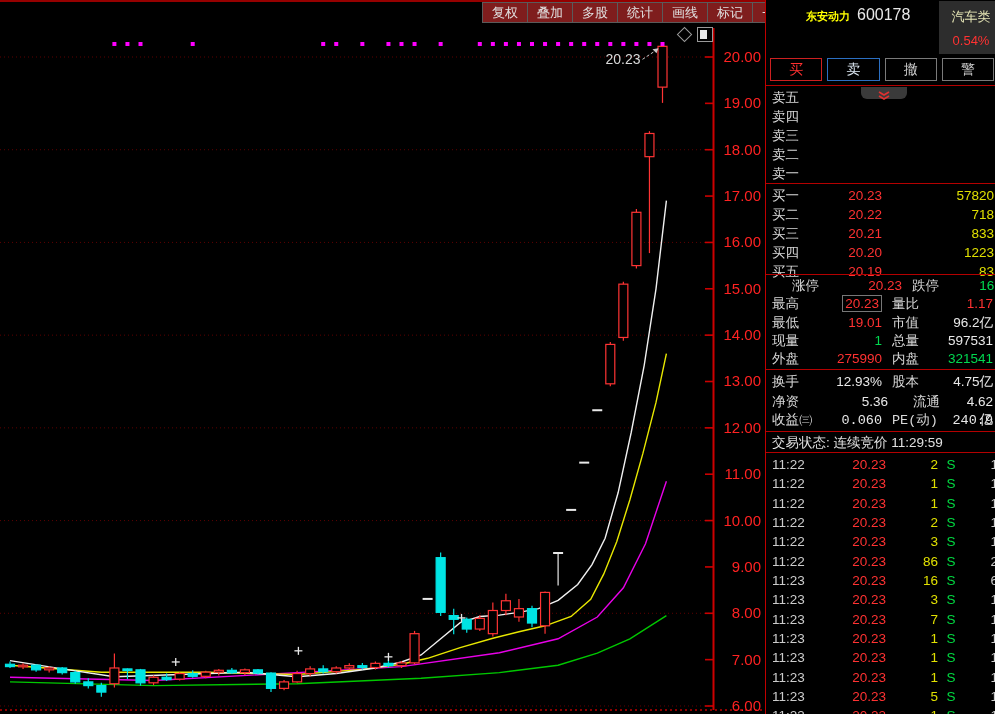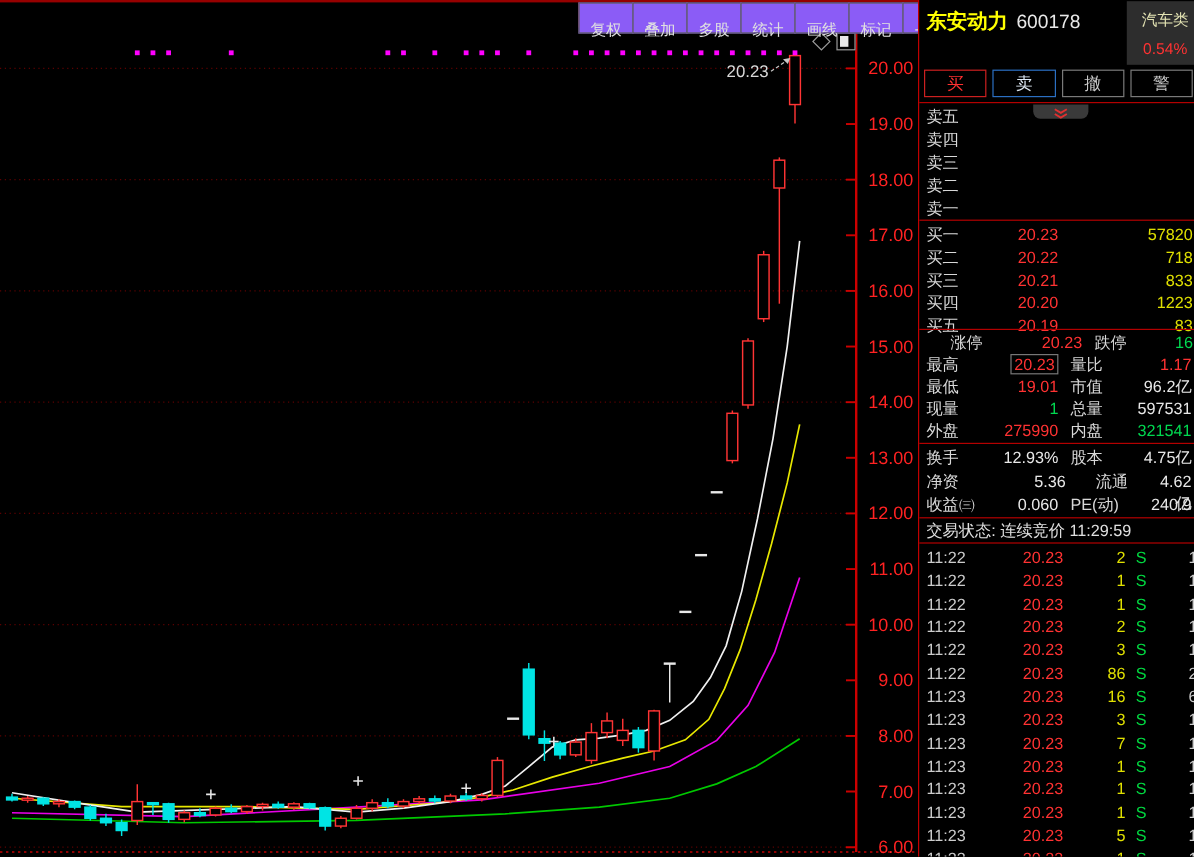--- a/index.html
+++ b/index.html
@@ -4,36 +4,36 @@
 <style>
   * { margin:0; padding:0; box-sizing:border-box; }
   html,body { width:995px; height:714px; background:#000; overflow:hidden;
               font-family:"Liberation Sans","DejaVu Sans",sans-serif; }
   #app { position:relative; width:995px; height:714px; background:#000; }
   #topstrip { position:absolute; left:0; top:0; width:995px; height:2px; background:#960000; }
 
   
   #toolbar { position:absolute; left:482px; top:2px; height:21px; display:flex; border-left:1px solid #c00000; }
   .tbtn { border:1px solid #5a5a5a; margin-left:-1px; color:#e0e0e0; font-size:13px;
-          line-height:19px; padding:12px 9px; background:#8b5cf6; white-space:nowrap; cursor:default; }
+          line-height:19px; padding:0 9px; background:#7f1d1d; white-space:nowrap; cursor:default; }
 
   
   #chart { position:absolute; left:0; top:0; width:765px; height:714px; }
   #diamond-icon { position:absolute; left:679px; top:29px; width:11px; height:11px;
                   border:1px solid #999; transform:rotate(45deg); background:#000; }
   #panel-icon { position:absolute; left:697px; top:27px; width:16px; height:15px;
                 border:1px solid #999; background:#000; }
   #panel-icon .fillbox { position:absolute; left:2px; top:2px; width:7px; height:9px; background:#e8e8e8; }
 
   
   #panel { position:absolute; left:765px; top:0; width:230px; height:714px; background:#000;
            border-left:1px solid #c00000; overflow:hidden; }
   .sep { position:absolute; left:0; width:230px; height:1px; background:#b40000; }
   #title-row { position:absolute; left:6px; top:6px; white-space:nowrap; }
-  #stock-name { color:#ffff00; font-size:17px; font-weight:bold; }
+  #stock-name { color:#ffff00; font-size:11px; font-weight:bold;margin-left:34px; }
   #stock-code { color:#e8e8e8; font-size:16px; margin-left:7px; }
   #price-row { position:absolute; left:6px; top:30px; white-space:nowrap; }
   #last-price { color:#ff2e2e; font-size:21px; font-weight:bold; }
   #chg,#chg-pct { color:#ff2e2e; font-size:14px; margin-left:10px; }
   #sector-box { position:absolute; left:173px; top:1px; width:64px; height:53px; background:#2d2d2d; text-align:center; }
   #sector-name { display:block; color:#e4e4b4; font-size:13px; margin-top:7px; }
   #sector-pct { display:block; color:#ff3232; font-size:13px; margin-top:7px; }
   #trade-btns { position:absolute; left:4px; top:58px; width:224px; display:flex; gap:5px; }
   .obtn { flex:1; height:23px; background:#000; font-size:14px; text-align:center; line-height:21px; cursor:default; }
   .obtn.buy    { border:1px solid #cc2020; color:#ff3030; }
@@ -386,21 +386,21 @@
           <span class="v1 c-white">12.93%</span>
           <span class="k2">股本</span>
           <span class="v2 c-white">4.75亿</span>
         </div>
         <div class="statrow" style="top: 392.5px; gap: 15px;">
           <span class="k1">净资</span>
           <span class="v1 c-white">5.36</span>
           <span class="k2">流通</span>
           <span class="v2 c-white">4.62亿</span>
         </div>
-        <div class="statrow" style="top: 412px;">
+        <div class="statrow" style="top: 412px; font-family: Liberation Mono, monospace;">
           <span class="k1">收益㈢</span>
           <span class="v1 c-white">0.060</span>
           <span class="k2">PE(动)</span>
           <span class="v2 c-white">240.9</span>
         </div>
       </div>
     <div class="sep" style="top:431px"></div>
     <div id="status-line">交易状态: 连续竞价 11:29:59</div>
     <div class="sep" style="top:452px"></div>
     <div id="ticks">

